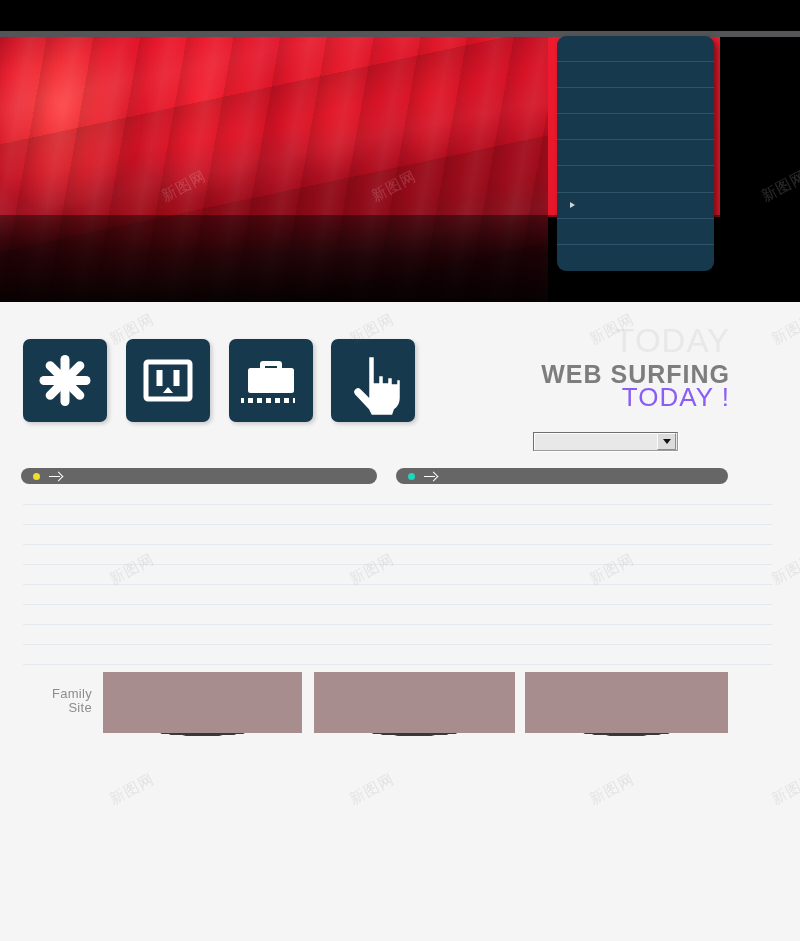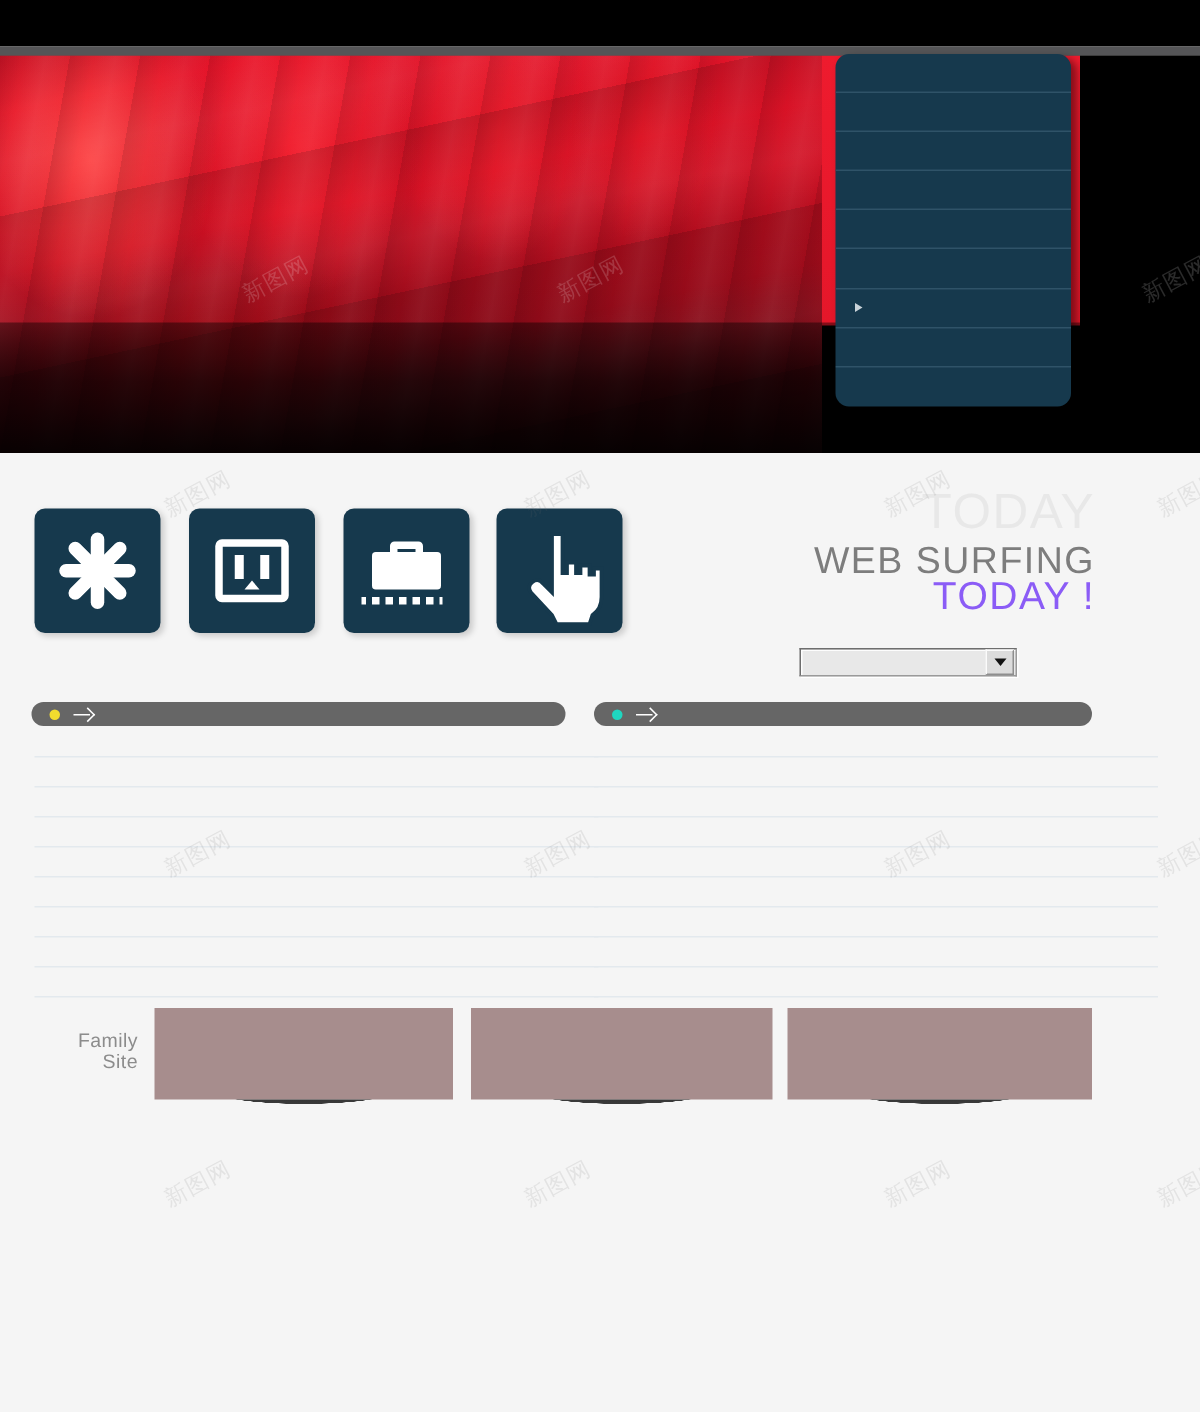--- a/index.html
+++ b/index.html
@@ -156,21 +156,21 @@
   .promo-enjoy {
     top: 322px;
     font-size: 33px;
     color: #e8e8e8;
     font-weight: 400;
   }
   .promo-web {
     top: 360px;
     font-size: 25px;
     color: #7d7d7d;
-    font-weight: 400;
+    font-weight: 700;
   }
   .promo-today {
     top: 382px;
     font-size: 26px;
     color: #8b5cf6;
     font-weight: 400;
   }
 
   
   .selectbox {

